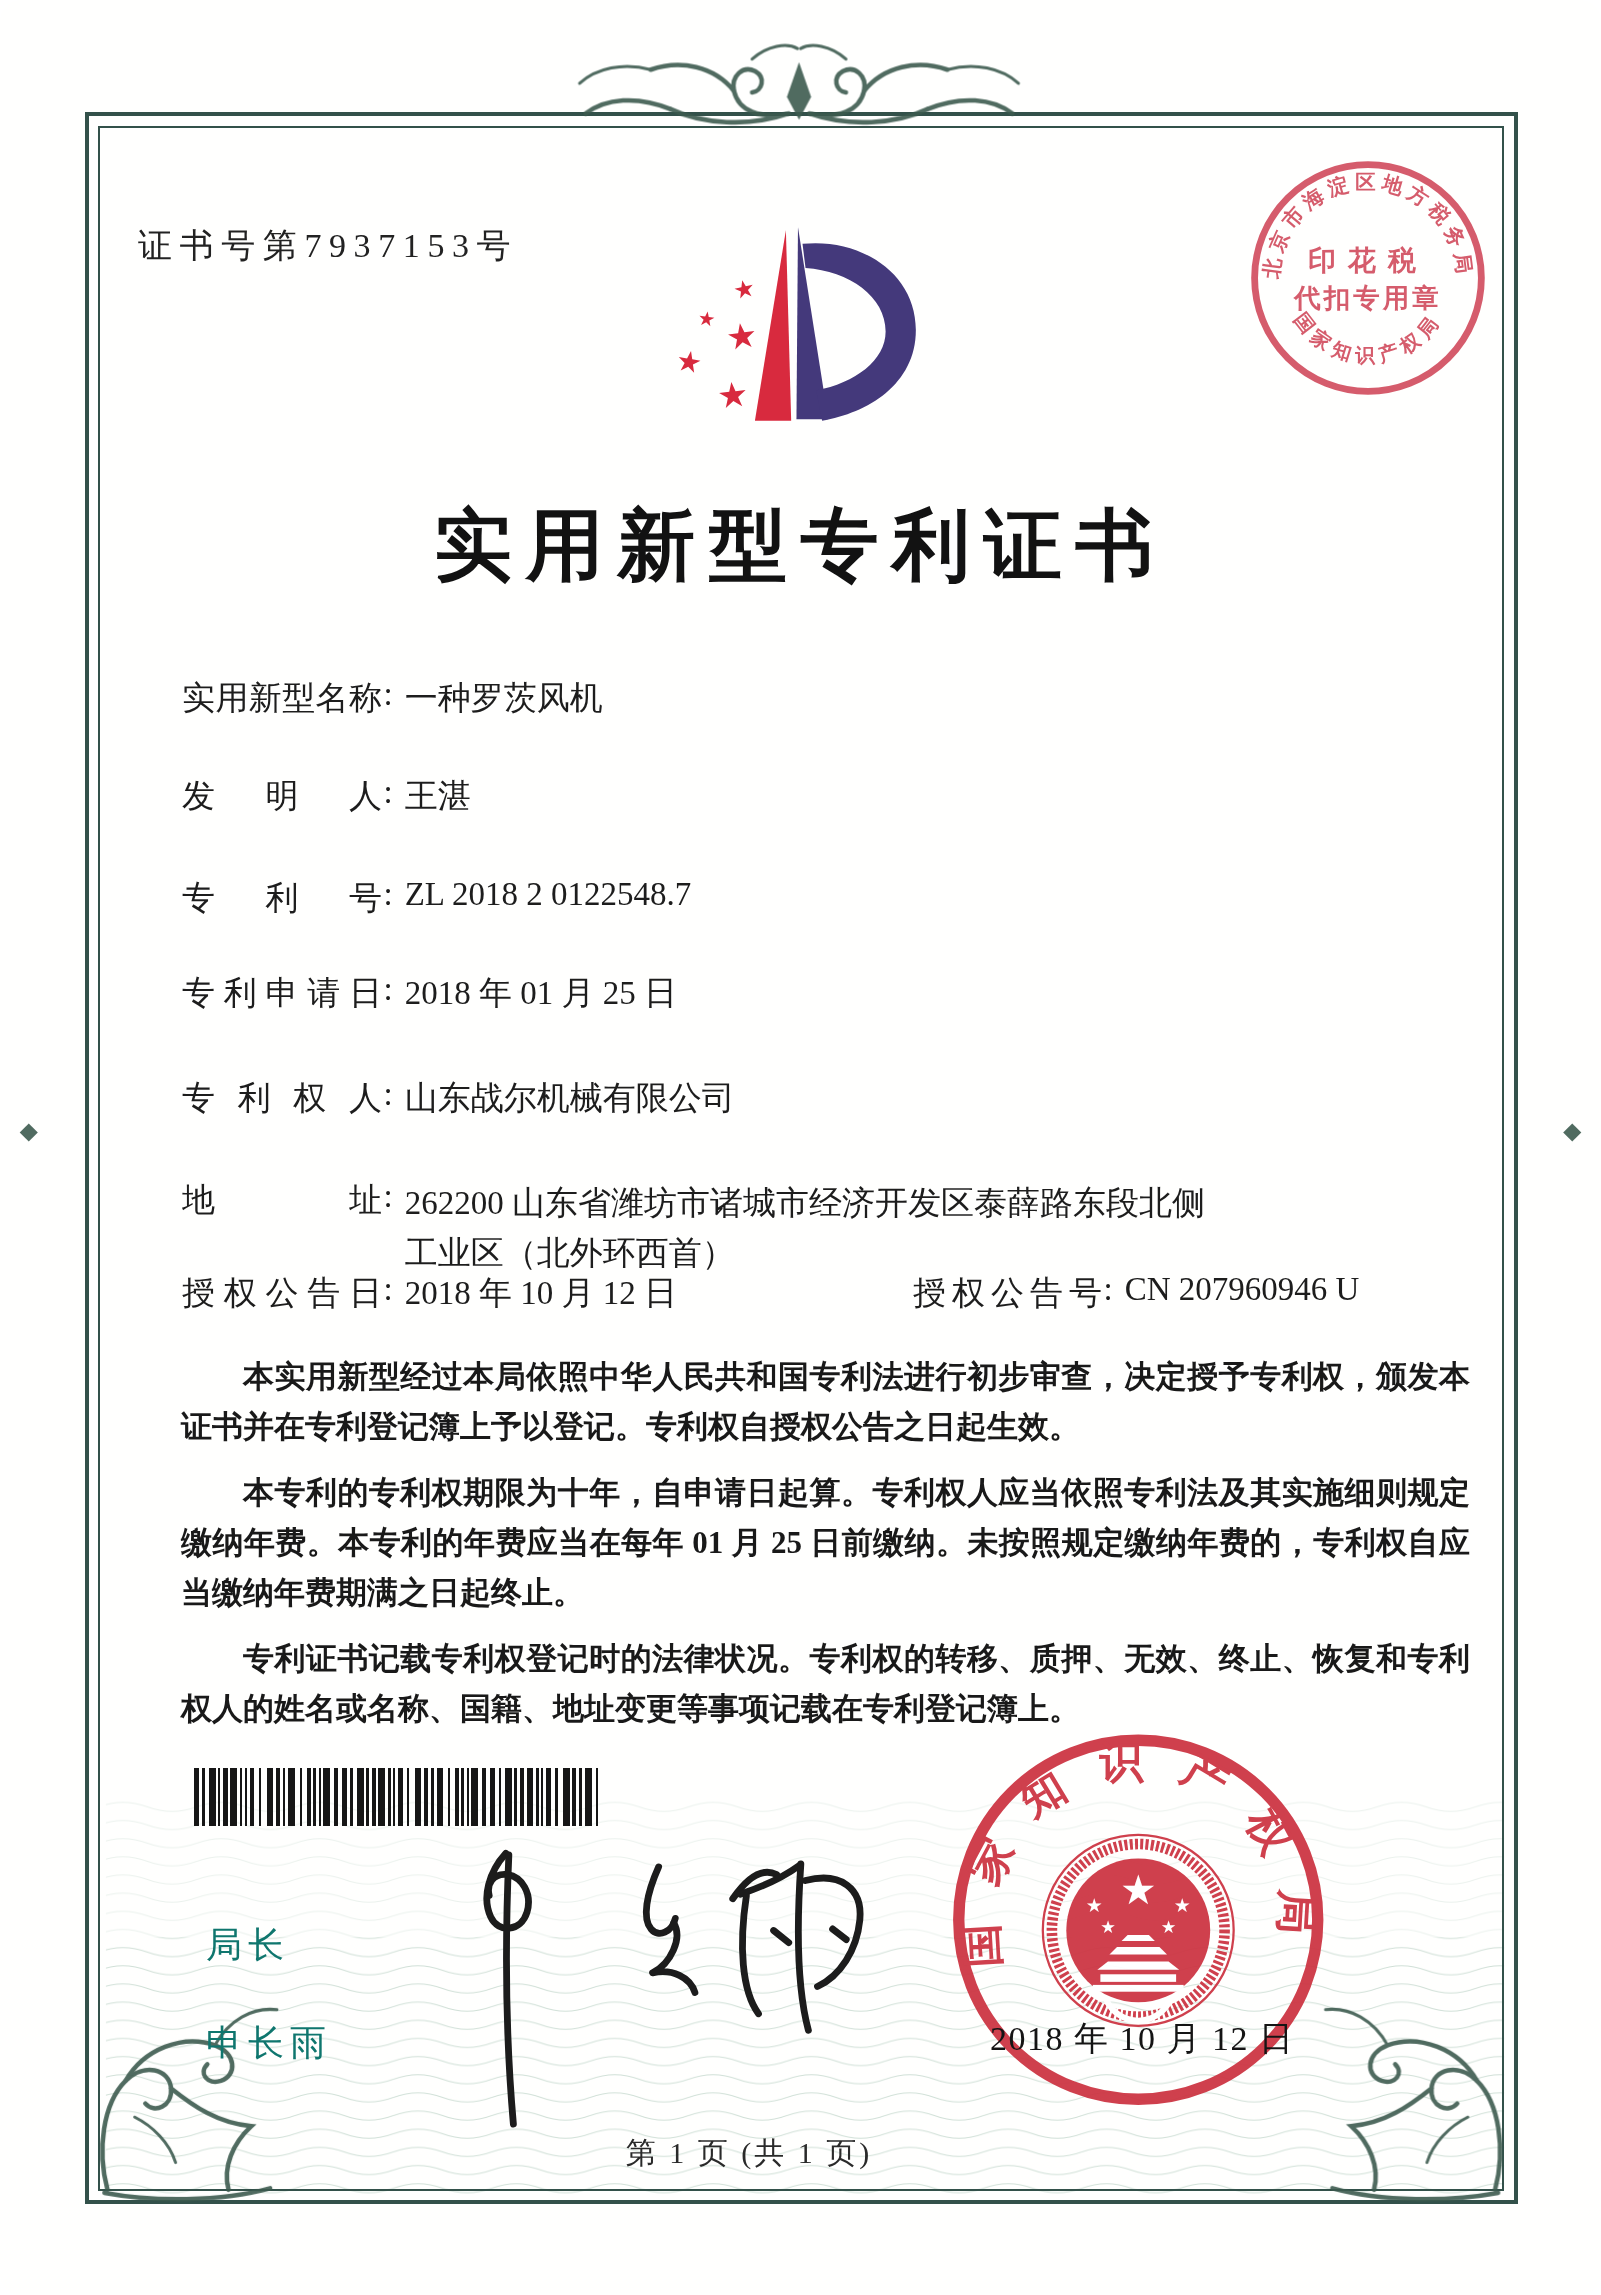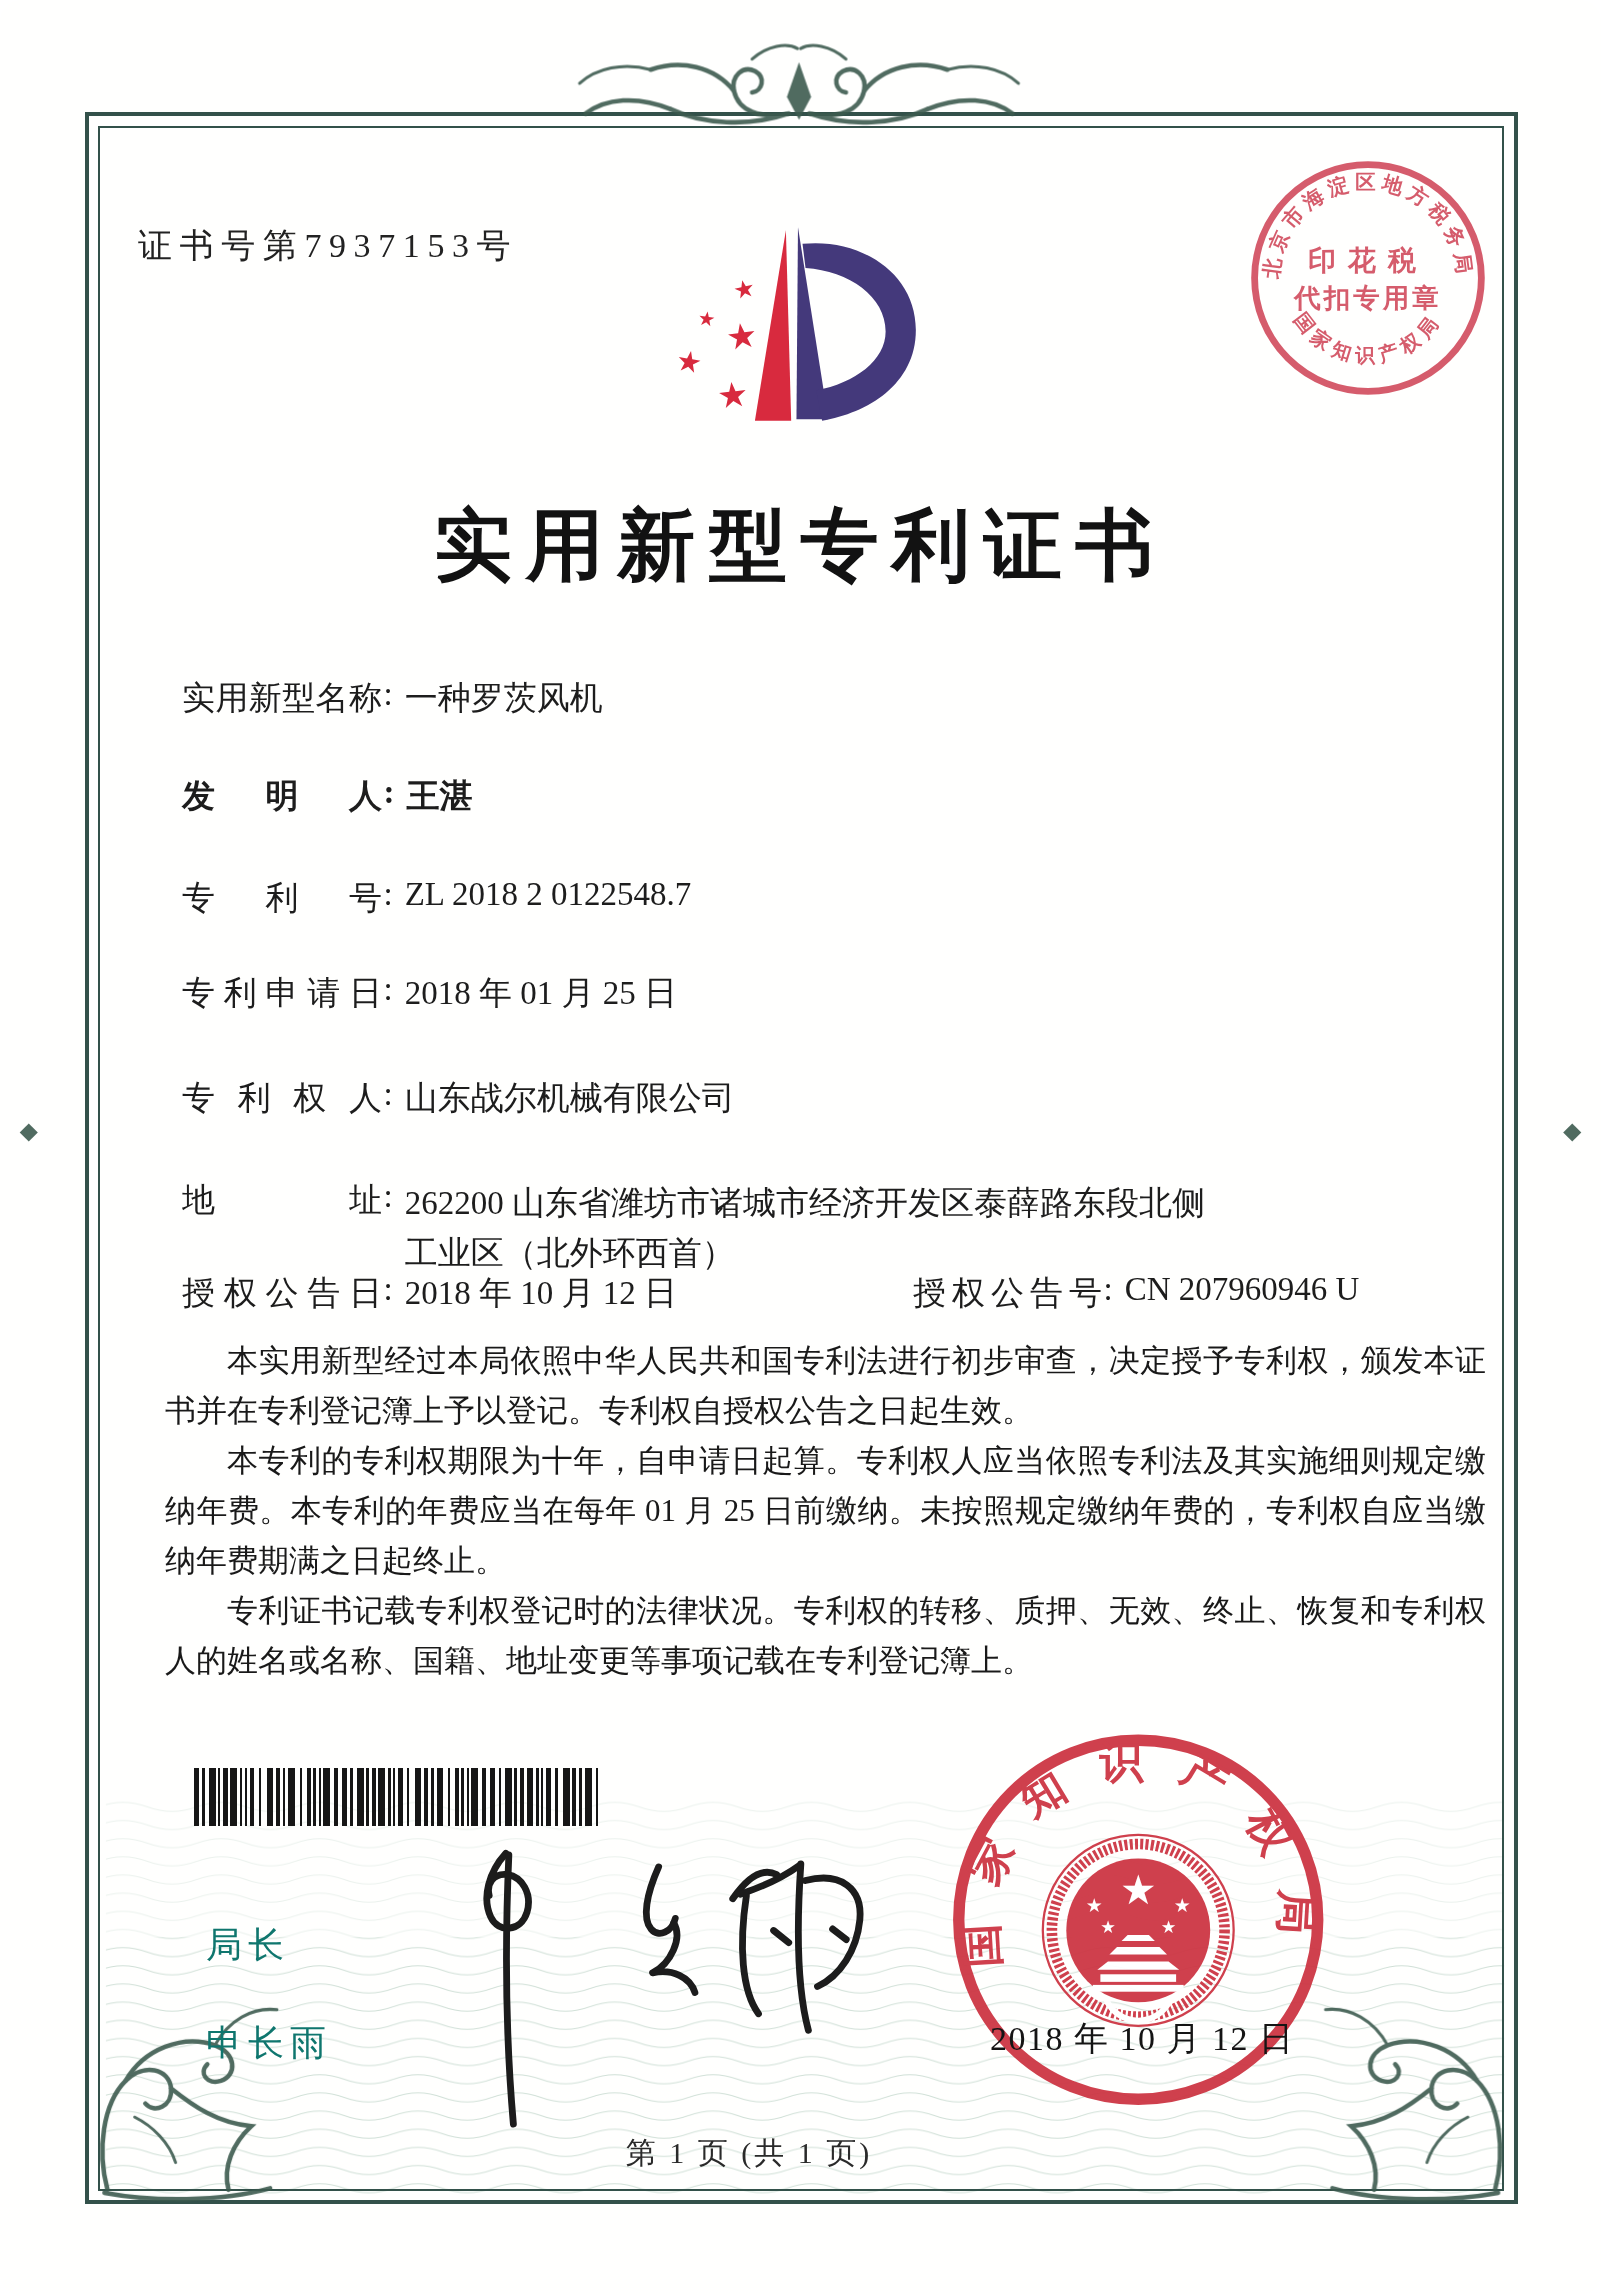--- a/index.html
+++ b/index.html
@@ -13,21 +13,21 @@
   .title{position:absolute;left:0;top:442px;width:1601px;text-align:center;font-size:78px;
          font-weight:bold;letter-spacing:13.6px;color:#121212;}
   .frow{position:absolute;left:182px;font-size:33px;white-space:nowrap;}
   .flabel{display:inline-block;width:200px;text-align:justify;text-align-last:justify;vertical-align:top;}
   .flabel-r{display:inline-block;width:189px;text-align:justify;text-align-last:justify;vertical-align:top;}
   .fcolon{display:inline-block;margin:0 12px 0 1.5px;vertical-align:top;}
   .fvalue{display:inline-block;vertical-align:top;}
   .addrblock{display:inline-block;vertical-align:top;line-height:50px;white-space:normal;width:984px;}
   .body-text{position:absolute;left:165px;top:1336px;width:1321px;font-size:31px;line-height:50px;
              text-align:justify;color:#191919;}
-  .body-text p{margin:0;text-indent:2em;}
+  .body-text p{margin:16px;text-indent:2em;font-weight:bold;}
   #barcode{position:absolute;left:194px;top:1768px;width:418px;height:58px;font-size:0;white-space:nowrap;overflow:hidden;}
   #barcode i{display:inline-block;height:100%;background:#161616;}
   .signer{position:absolute;left:206px;font-size:36px;letter-spacing:6px;
           font-family:"Liberation Sans","DejaVu Sans",sans-serif;color:#0f766e;}
   .seal-date{position:absolute;left:990px;top:2016px;width:303px;text-align:center;font-size:34px;
              letter-spacing:1.5px;color:#141414;white-space:nowrap;}
   .footer{position:absolute;left:295px;top:2133px;width:908px;text-align:center;font-size:30px;
           letter-spacing:3px;color:#2a2a2a;}
   .abs{position:absolute;}
   svg text{font-family:"Liberation Serif","DejaVu Serif",serif;}
@@ -118,21 +118,21 @@
     </text>
     <text x="168" y="158" font-size="37" font-weight="bold" fill="#d24f60" letter-spacing="16" text-anchor="middle">印花税</text>
     <text x="168" y="206" font-size="35" font-weight="bold" fill="#d24f60" letter-spacing="4" text-anchor="middle">代扣专用章</text>
   </svg>
 
   <h1 class="title">实用新型专利证书</h1>
 
   <div class="frow" style="top:676px;text-decoration:underline;">
     <span class="flabel">实用新型名称</span><span class="fcolon">:</span><span class="fvalue">一种罗茨风机</span>
   </div>
-  <div class="frow" style="top:774px;font-weight:bold;">
+  <div class="frow" style="top:774px;">
     <span class="flabel">发明人</span><span class="fcolon">:</span><span class="fvalue">王湛</span>
   </div>
   <div class="frow" style="top:876px;">
     <span class="flabel">专利号</span><span class="fcolon">:</span><span class="fvalue">ZL 2018 2 0122548.7</span>
   </div>
   <div class="frow" style="top:971px;">
     <span class="flabel">专利申请日</span><span class="fcolon">:</span><span class="fvalue">2018 年 01 月 25 日</span>
   </div>
   <div class="frow" style="top:1076px;">
     <span class="flabel">专利权人</span><span class="fcolon">:</span><span class="fvalue">山东战尔机械有限公司</span>

